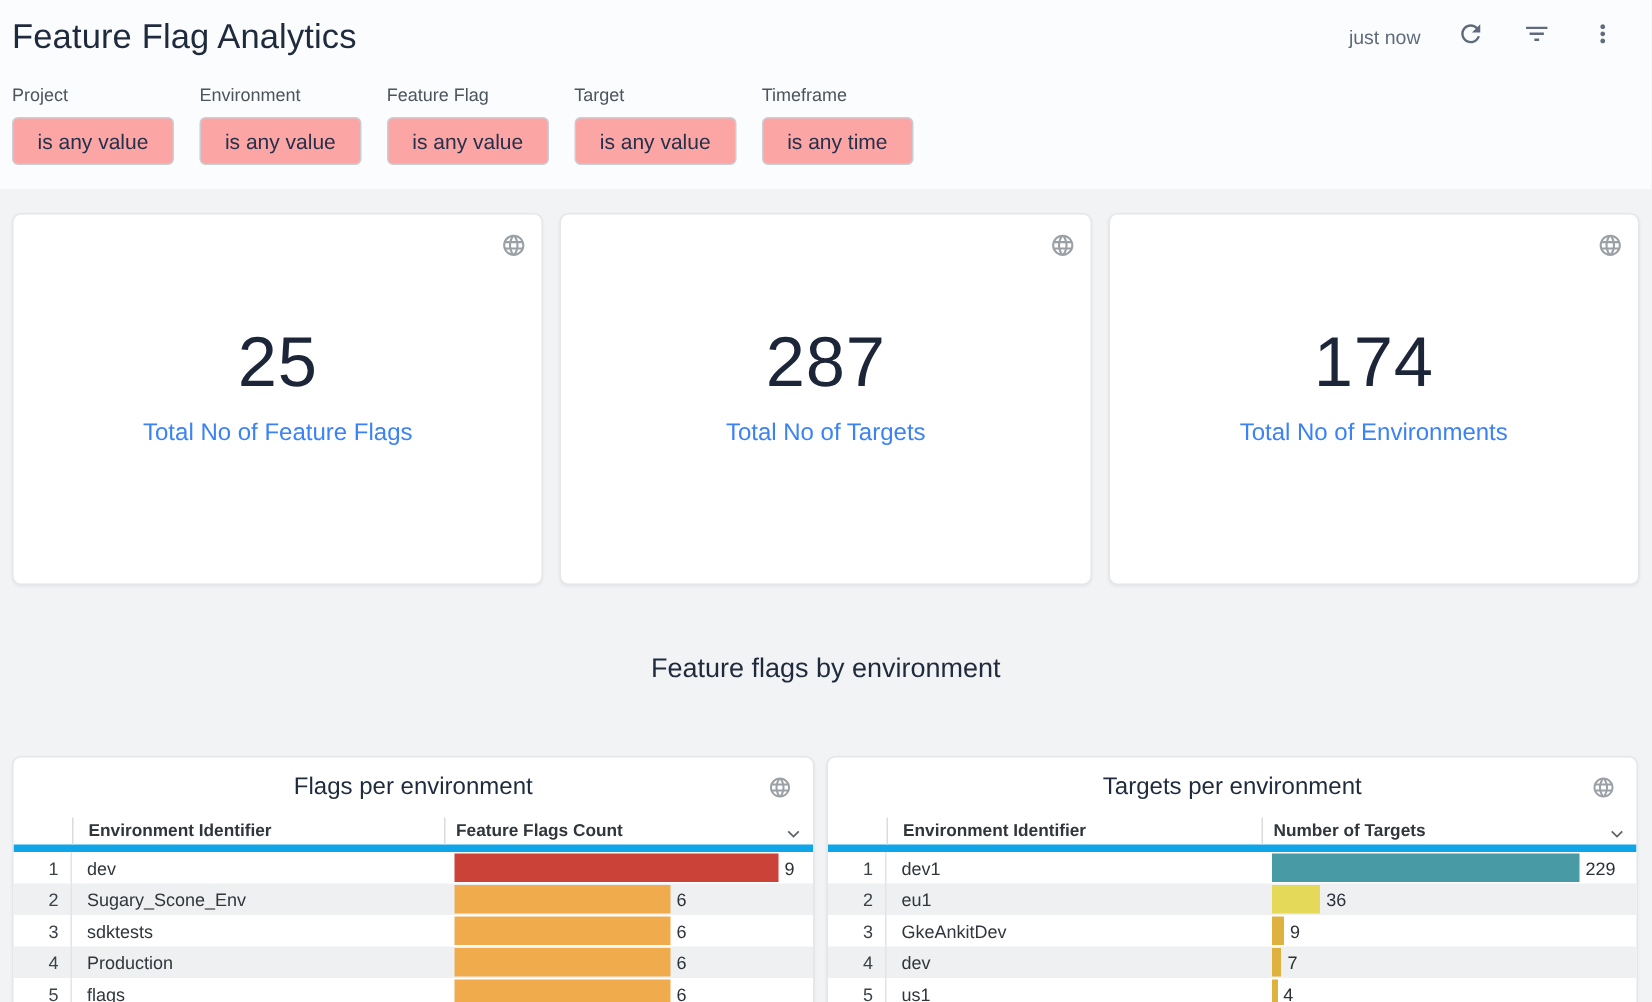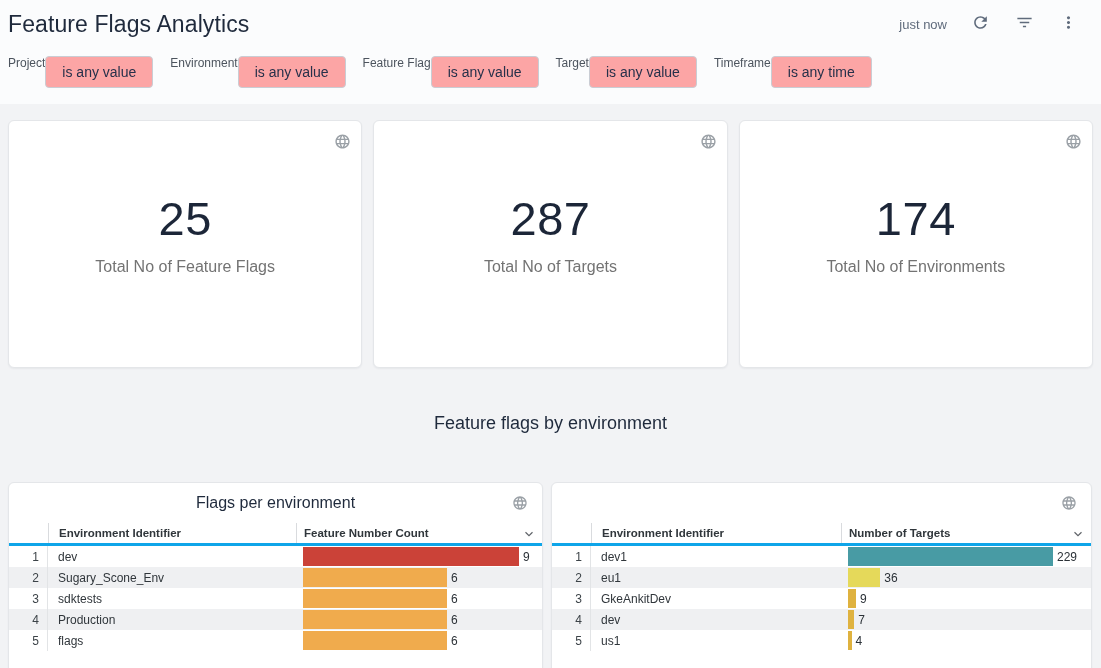--- a/index.html
+++ b/index.html
@@ -11,51 +11,51 @@
   
   .top { background:#fbfcfd; padding:6px 22px 16px 8px; }
   .title-row { display:flex; align-items:center; justify-content:space-between; height:36px; }
   .page-title { font-size:23px; font-weight:500; color:#1f2a3c; letter-spacing:.1px; }
   .top-controls { display:flex; align-items:center; gap:22px; }
   .refresh-status { font-size:13px; color:#5f6b7c; }
   .icon-btn { width:22px; height:22px; display:flex; align-items:center; justify-content:center; cursor:pointer; border:none; background:transparent; }
   .icon-btn svg { fill:#5f6b7c; }
   
   .filters { display:flex; gap:17px; margin-top:14px; }
-  .filter-group { display:flex; flex-direction:row; }
+  .filter-group { display:flex; flex-direction:column; }
   .filter-label { font-size:12px; color:#4c545e; margin-bottom:8px; }
   .filter-btn {
     background:#fca5a5; border:1px solid #c9cdd4; border-radius:4px;
     padding:7px 16px; font-size:14px; color:#26304a; cursor:pointer;
     font-family:inherit; white-space:nowrap;
   }
   
   .dash { padding:16px 8px 0 8px; }
   .card {
     background:#fff; border:1px solid #e4e6e9; border-radius:6px;
     box-shadow:0 1px 2px rgba(40,50,60,.06); position:relative;
   }
   .globe { position:absolute; top:12px; right:10px; }
   .globe svg { fill:#9aa0a6; }
   
   .tiles { display:flex; gap:11px; }
   .tile { flex:1; height:248px; display:flex; flex-direction:column; align-items:center; justify-content:center; padding-bottom:22px; }
   .tile-value { font-size:47px; color:#1c2638; letter-spacing:.5px; margin-bottom:12px; }
-  .tile-label { font-size:16px; color:#737373; }
+  .tile-label { font-size:16px; color:#3b82f6; }
   
   .section-title { text-align:center; font-size:18px; color:#1f2a3c; margin:45px 0 48px 0; }
   
   .tables { display:flex; gap:8px; }
   .table-card { height:210px; overflow:hidden; }
   .t-left { width:535px; }
   .t-right { width:541px; }
   .card-title-bar { height:40px; display:flex; align-items:center; justify-content:center; position:relative; }
   .card-title-bar .globe { top:12px; right:14px; }
   .card-title { font-size:16px; color:#1f2a3c; }
-  .thead { display:flex; height:23px; align-items:stretch; border-bottom:3px solid #0ea5e9; font-size:11.5px; font-weight:bold; color:#30363b; }
+  .thead { display:flex; height:23px; align-items:stretch; border-bottom:5px solid #0ea5e9; font-size:11.5px; font-weight:bold; color:#30363b; }
   .th { display:flex; align-items:center; }
   .th-num { width:39px; }
   .th-env { flex:0 0 248px; padding-left:10px; border-left:1px solid #d9dbde; }
   .t-right .th-env { flex-basis:250px; }
   .th-val { flex:1; padding-left:7px; border-left:1px solid #d9dbde; position:relative; }
   .sort-chevron { position:absolute; right:6px; top:4px; }
   .sort-chevron svg { stroke:#5f6368; fill:none; stroke-width:2; }
   .trow { display:flex; height:21px; align-items:center; font-size:12px; color:#30363b; }
   .trow:nth-child(even) { background:#eff0f2; }
   .c-num { width:39px; height:100%; display:flex; align-items:center; justify-content:flex-end; padding-right:8px; border-right:1px solid #e2e4e6; color:#3c4348; }
@@ -69,21 +69,21 @@
 <body>
 
 <svg width="0" height="0" style="position:absolute">
   <symbol id="sym-globe" viewBox="0 0 24 24">
     <path d="M11.99 2C6.47 2 2 6.48 2 12s4.47 10 9.99 10C17.52 22 22 17.52 22 12S17.52 2 11.99 2zm6.93 6h-2.95c-.32-1.25-.78-2.45-1.38-3.56 1.84.63 3.37 1.91 4.33 3.56zM12 4.04c.83 1.2 1.48 2.53 1.91 3.96h-3.82c.43-1.43 1.08-2.76 1.91-3.96zM4.26 14C4.1 13.36 4 12.69 4 12s.1-1.36.26-2h3.38c-.08.66-.14 1.32-.14 2 0 .68.06 1.34.14 2H4.26zm.82 2h2.95c.32 1.25.78 2.45 1.38 3.56-1.84-.63-3.37-1.9-4.33-3.56zm2.95-8H5.08c.96-1.66 2.49-2.93 4.33-3.56C8.81 5.55 8.35 6.75 8.03 8zM12 19.96c-.83-1.2-1.48-2.53-1.91-3.96h3.82c-.43 1.43-1.08 2.76-1.91 3.96zM14.34 14H9.66c-.09-.66-.16-1.32-.16-2 0-.68.07-1.35.16-2h4.68c.09.65.16 1.32.16 2 0 .68-.07 1.34-.16 2zm.25 5.56c.6-1.11 1.06-2.31 1.38-3.56h2.95c-.96 1.65-2.49 2.93-4.33 3.56zM16.36 14c.08-.66.14-1.32.14-2 0-.68-.06-1.34-.14-2h3.38c.16.64.26 1.31.26 2s-.1 1.36-.26 2h-3.38z"></path>
   </symbol>
 </svg>
 
 <div class="top">
   <div class="title-row">
-    <div class="page-title">Feature Flags Analytics</div>
+    <div class="page-title">Feature Flag Analytics</div>
     <div class="top-controls">
       <span class="refresh-status">just now</span>
       <button class="icon-btn">
         <span>
           <svg width="19" height="19" viewBox="0 0 24 24">
               <path d="M17.65 6.35C16.2 4.9 14.21 4 12 4c-4.42 0-7.99 3.58-8 8s3.57 8 8 8c3.73 0 6.84-2.55 7.73-6h-2.08c-.82 2.33-3.04 4-5.65 4-3.31 0-6-2.69-6-6s2.69-6 6-6c1.66 0 3.14.69 4.22 1.78L13 11h7V4l-2.35 2.35z" fill="#5f6b7c"></path>
             </svg>
         </span>
       </button>
       <button class="icon-btn">
@@ -161,21 +161,21 @@
       <div class="card-title-bar">
         <span class="card-title">Flags per environment</span>
         <span class="globe"><svg width="16" height="16">
               <use href="#sym-globe"></use>
             </svg></span>
       </div>
       <div class="thead">
         <div class="th th-num"></div>
         <div class="th th-env">Environment Identifier</div>
         <div class="th th-val">
-          <span>Feature Number Count</span>
+          <span>Feature Flags Count</span>
           <span class="sort-chevron">
             <svg width="14" height="14" viewBox="0 0 24 24">
                 <polyline points="6 9 12 15 18 9"></polyline>
               </svg>
           </span>
         </div>
       </div>
       <div class="tbody">
           <div class="trow">
           <div class="c-num">1</div>
@@ -216,20 +216,21 @@
             <div class="bar" style="width: 144px; background: rgb(240, 171, 77);"></div>
             <span class="bar-label">6</span>
           </div>
         </div>
         </div>
 
     </div>
 
     <div class="card table-card t-right">
       <div class="card-title-bar">
+        <span class="card-title">Targets per environment</span>
         <span class="globe"><svg width="16" height="16">
               <use href="#sym-globe"></use>
             </svg></span>
       </div>
       <div class="thead">
         <div class="th th-num"></div>
         <div class="th th-env">Environment Identifier</div>
         <div class="th th-val">
           <span>Number of Targets</span>
           <span class="sort-chevron">

